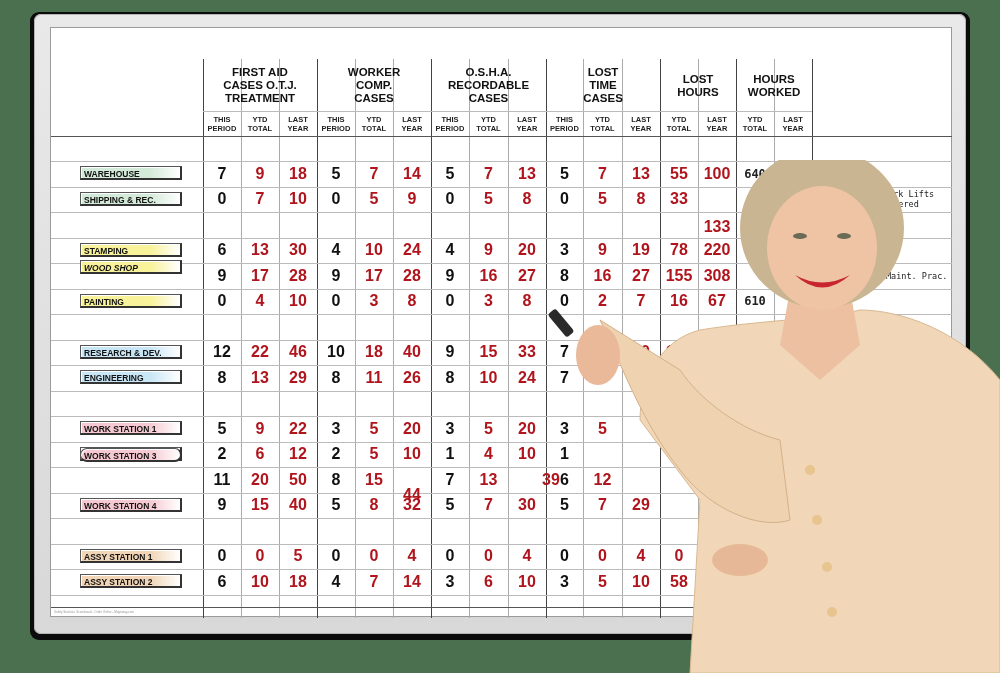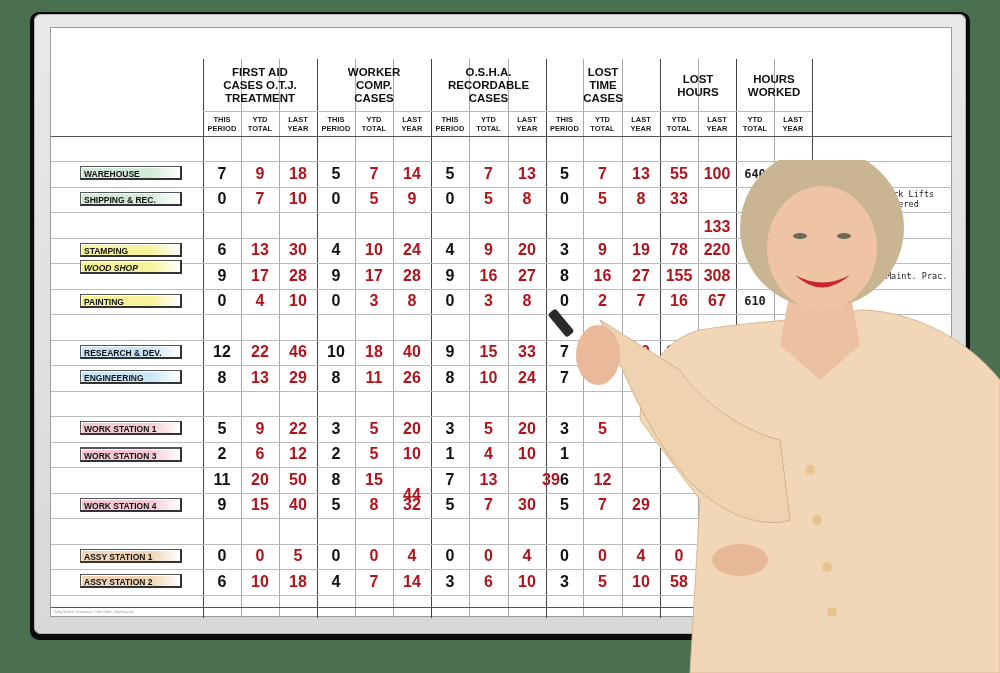--- a/index.html
+++ b/index.html
@@ -294,21 +294,21 @@
       <div class="cell red" style="top: 413.5px; left: 190px; width: 38px;">6</div>
       <div class="cell red" style="top: 413.5px; left: 228px; width: 38px;">12</div>
       <div class="cell black" style="top: 413.5px; left: 266px; width: 38px;">2</div>
       <div class="cell red" style="top: 413.5px; left: 304px; width: 38px;">5</div>
       <div class="cell red" style="top: 413.5px; left: 342px; width: 38px;">10</div>
       <div class="cell black" style="top: 413.5px; left: 380px; width: 38px;">1</div>
       <div class="cell red" style="top: 413.5px; left: 418px; width: 39px;">4</div>
       <div class="cell red" style="top: 413.5px; left: 457px; width: 38px;">10</div>
       <div class="cell black" style="top: 413.5px; left: 495px; width: 37px;">1</div>
       <div class="cell red" style="top: 413.5px; left: 609px; width: 38px;">2</div>
-      <div class="dept-label" style="top: 420px; background: linear-gradient(90deg, rgb(246, 201, 210) 70%, rgb(255, 255, 255));">WORK STATION 3</div>
+      <div class="dept-label" style="top: 420px; background: linear-gradient(90deg, rgb(246, 201, 210) 70%, rgb(255, 255, 255)); border-radius: 7px;">WORK STATION 3</div>
       <div class="cell black" style="top: 439px; left: 152px; width: 38px;">11</div>
       <div class="cell red" style="top: 439px; left: 190px; width: 38px;">20</div>
       <div class="cell red" style="top: 439px; left: 228px; width: 38px;">50</div>
       <div class="cell black" style="top: 439px; left: 266px; width: 38px;">8</div>
       <div class="cell red" style="top: 439px; left: 304px; width: 38px;">15</div>
       <div class="cell red" style="top: 439px; left: 342px; width: 38px; margin-top: 15px;">44</div>
       <div class="cell black" style="top: 439px; left: 380px; width: 38px;">7</div>
       <div class="cell red" style="top: 439px; left: 418px; width: 39px;">13</div>
       <div class="cell red" style="top: 439px; left: 481px; width: 38px;">39</div>
       <div class="cell black" style="top: 439px; left: 495px; width: 37px;">6</div>

